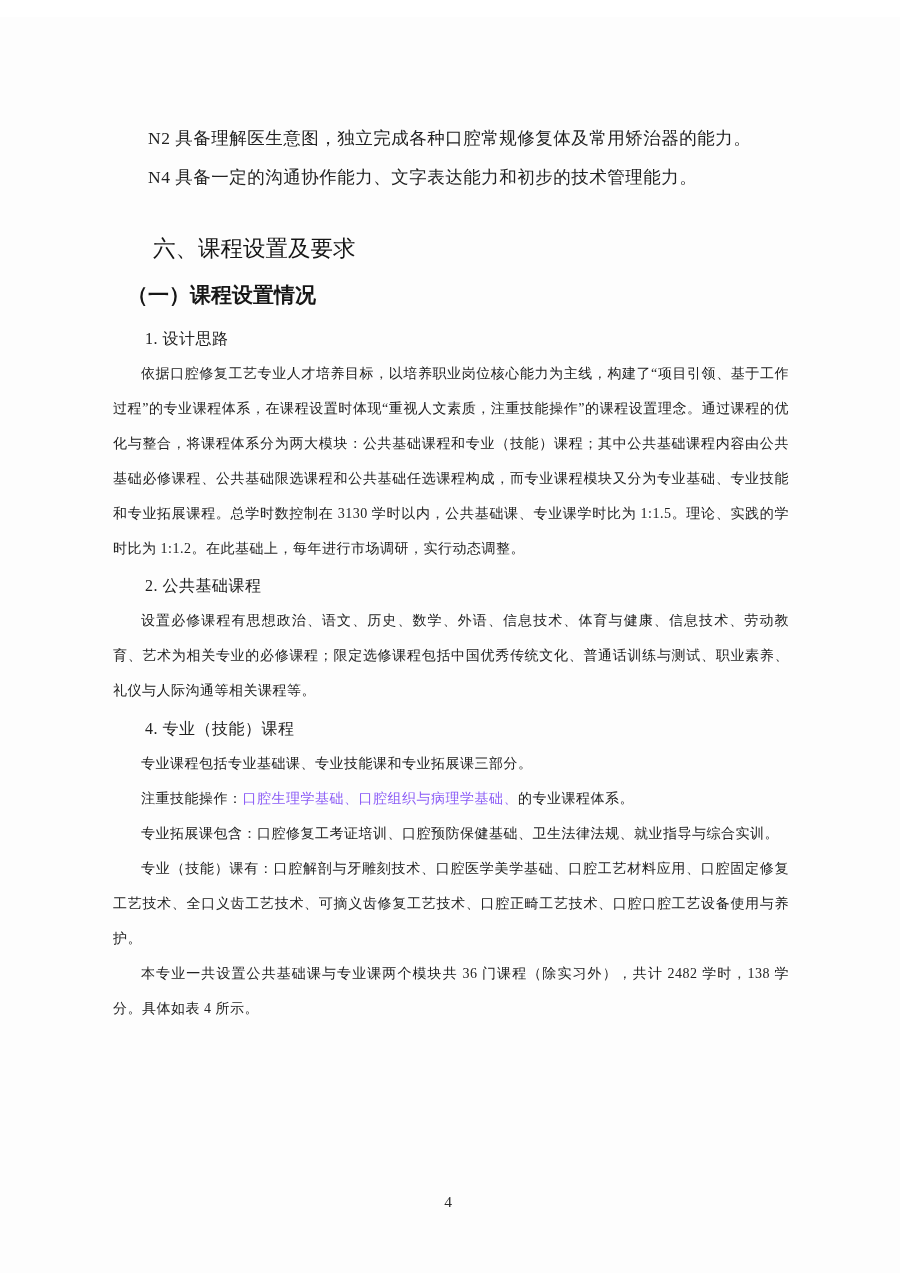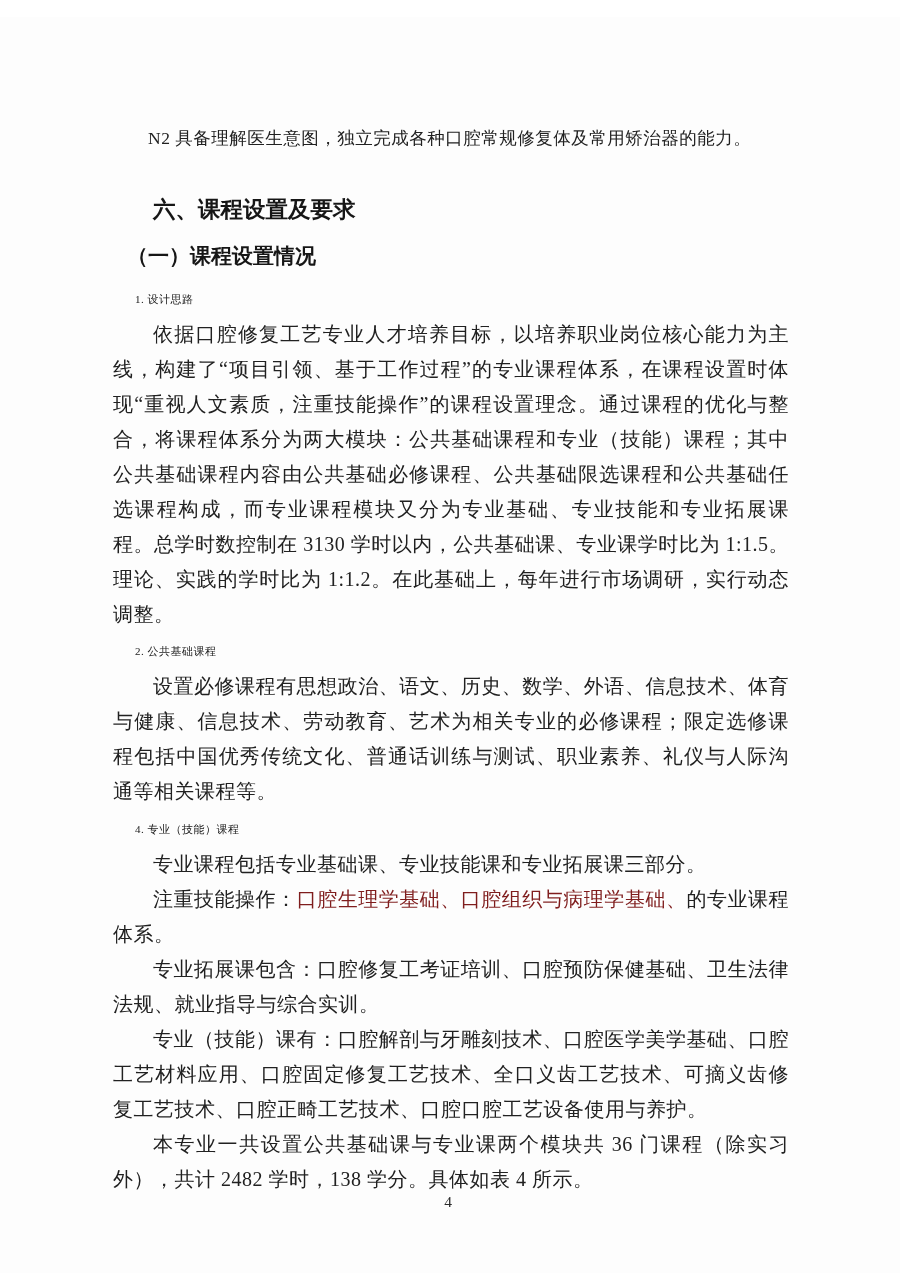--- a/index.html
+++ b/index.html
@@ -23,68 +23,69 @@
     margin: 0;
     font-size: 17.5px;
     line-height: 39px;
     text-indent: 2em;
     letter-spacing: 0.5px;
   }
   .h1 {
     margin: 36px 0 0 0;
     padding-left: 40px;
     font-size: 22.5px;
-    font-weight: bold;
+    font-weight: normal;
     line-height: 32px;
     color: #161616;
     font-family: "Liberation Sans", "DejaVu Sans", sans-serif;
   }
   .h2 {
     margin: 17px 0 0 0;
     padding-left: 14px;
     font-size: 21px;
     font-weight: bold;
     line-height: 30px;
     color: #161616;
     font-family: Liberation Mono, monospace;
   }
   .sub-head {
     margin: 9px 0 0 0;
-    font-size: 11px;
+    font-size: 16px;
     line-height: 35px;
     text-indent: 2em;
     letter-spacing: 0.5px;
   }
   .para {
     margin: 0;
-    font-size: 20px;
+    font-size: 14px;
     line-height: 35px;
     text-indent: 2em;
     text-align: justify;
     letter-spacing: 0.5px;
   }
-  .red { color: #7f1d1d; }
+  .red { color: #8b5cf6; }
   .page-number {
     position: absolute;
     left: 0;
     right: 4px;
     top: 1176px;
     text-align: center;
     font-size: 15.5px;
     color: #2a2a2a;
   }
 </style>
 </head>
 <body>
 
 <div class="page">
   <div class="content">
 
     <div class="ability">
       <p>N2 具备理解医生意图，独立完成各种口腔常规修复体及常用矫治器的能力。</p>
+      <p>N4 具备一定的沟通协作能力、文字表达能力和初步的技术管理能力。</p>
     </div>
 
     <div class="h1">六、课程设置及要求</div>
 
     <div class="h2">（一）课程设置情况</div>
 
     <p class="sub-head">1. 设计思路</p>
     <p class="para">依据口腔修复工艺专业人才培养目标，以培养职业岗位核心能力为主线，构建了“项目引领、基于工作过程”的专业课程体系，在课程设置时体现“重视人文素质，注重技能操作”的课程设置理念。通过课程的优化与整合，将课程体系分为两大模块：公共基础课程和专业（技能）课程；其中公共基础课程内容由公共基础必修课程、公共基础限选课程和公共基础任选课程构成，而专业课程模块又分为专业基础、专业技能和专业拓展课程。总学时数控制在 3130 学时以内，公共基础课、专业课学时比为 1:1.5。理论、实践的学时比为 1:1.2。在此基础上，每年进行市场调研，实行动态调整。</p>
 
     <p class="sub-head" style="margin-top:2px">2. 公共基础课程</p>

